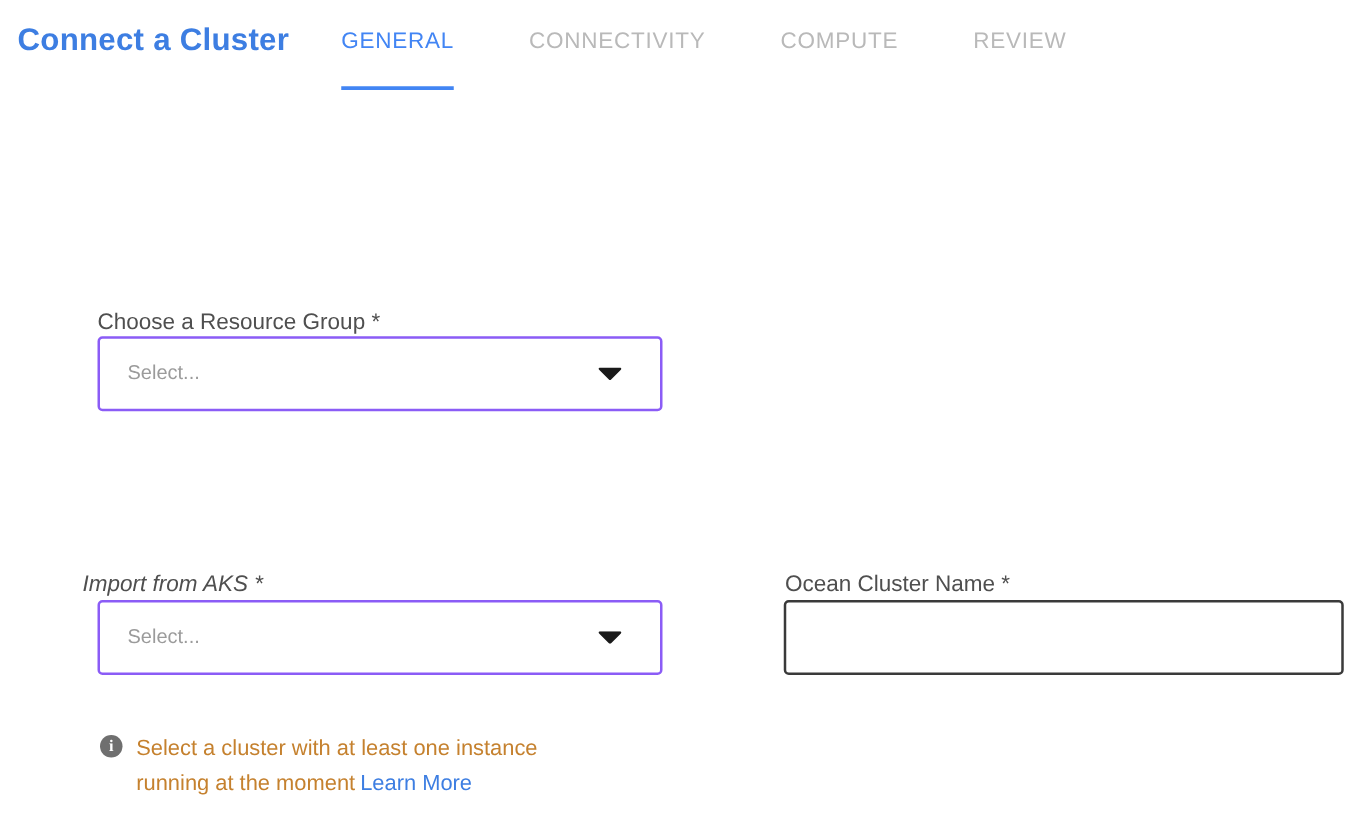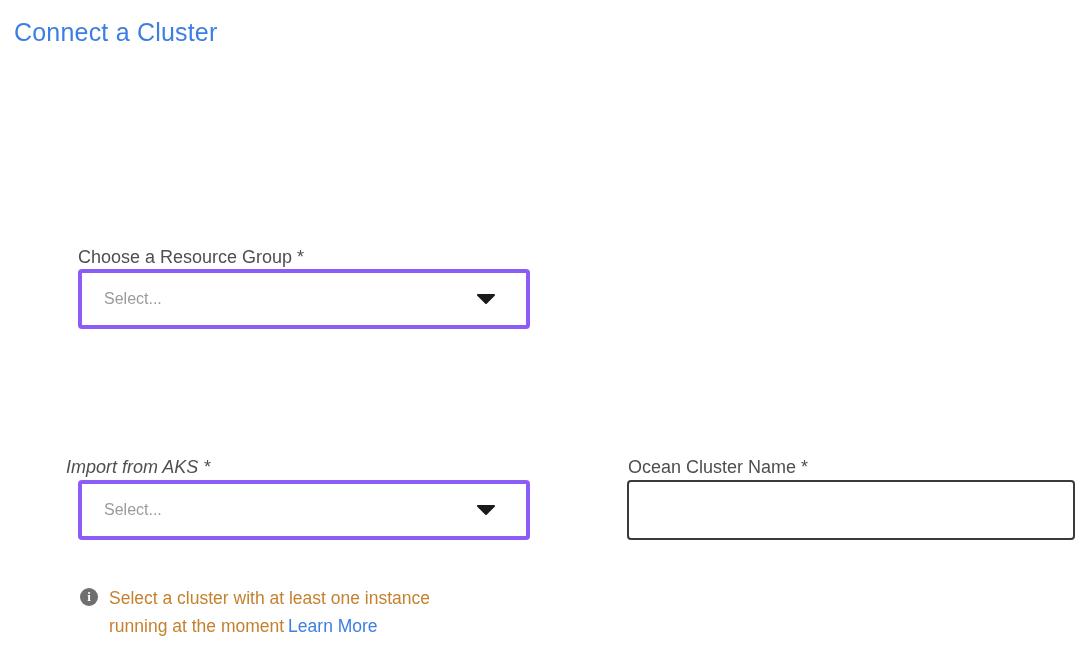--- a/index.html
+++ b/index.html
@@ -8,21 +8,21 @@
     font-family: "Liberation Sans", "DejaVu Sans", sans-serif;
     width: 1088px; height: 654px;
     position: relative; overflow: hidden;
     color: #4f4f4f;
   }
   .screen { position: absolute; inset: 0; background: #ffffff; }
 
   
   .page-title {
     position: absolute; left: 14px; top: 18px;
-    font-size: 25px; font-weight: 400; color: #3d7ee2;
+    font-size: 25px; font-weight: 700; color: #3d7ee2;
     letter-spacing: 0.2px;
   }
   .tabs {
     position: absolute; left: 273px; top: 22px;
     display: flex; gap: 60px; align-items: flex-start;
   }
   .tab {
     font-size: 18px; letter-spacing: 0.6px;
     color: #b9b9b9; cursor: pointer;
     padding-bottom: 26px;
@@ -42,21 +42,21 @@
     position: absolute;
     font-size: 18px; color: #4f4f4f; margin-top: 18px;
   }
   .label-resource-group { left: 78px; top: 229px; }
   .label-import-aks     { left: 66px; top: 439px; font-style: italic; }
   .label-cluster-name   { left: 628px; top: 439px; }
 
   .select-box {
     position: absolute;
     width: 452px; height: 60px;
-    border: 4px solid #8b5cf6; border-radius: 4px;
+    border: 2px solid #8b5cf6; border-radius: 4px;
     background: #ffffff;
     display: flex; align-items: center;
     padding: 0 22px;
     cursor: pointer;
   }
   .select-resource-group { left: 78px; top: 269px; }
   .select-import-aks     { left: 78px; top: 480px; }
   .select-placeholder {
     font-size: 16px; color: #9b9b9b;
     flex: 1 1 auto;
@@ -97,20 +97,26 @@
     cursor: pointer; margin-left: 4px;
   }
 </style>
 </head>
 <body>
 
 <div class="screen">
 
   <div class="page-title">Connect a Cluster</div>
 
+  <div class="tabs">
+    <div class="tab active">GENERAL</div>
+    <div class="tab">CONNECTIVITY</div>
+    <div class="tab">COMPUTE</div>
+    <div class="tab">REVIEW</div>
+  </div>
 
   <div class="header-divider"></div>
 
   <div class="field-label label-resource-group">Choose a Resource Group *</div>
   <div class="select-box select-resource-group">
     <span class="select-placeholder">Select...</span>
     <span class="select-caret">
       <svg width="20" height="10" viewBox="0 0 20 10">
         <path d="M2 1 L18 1 L10 9 Z" fill="#1a1a1a" stroke="#1a1a1a" stroke-width="2" stroke-linejoin="round"></path>
       </svg>

